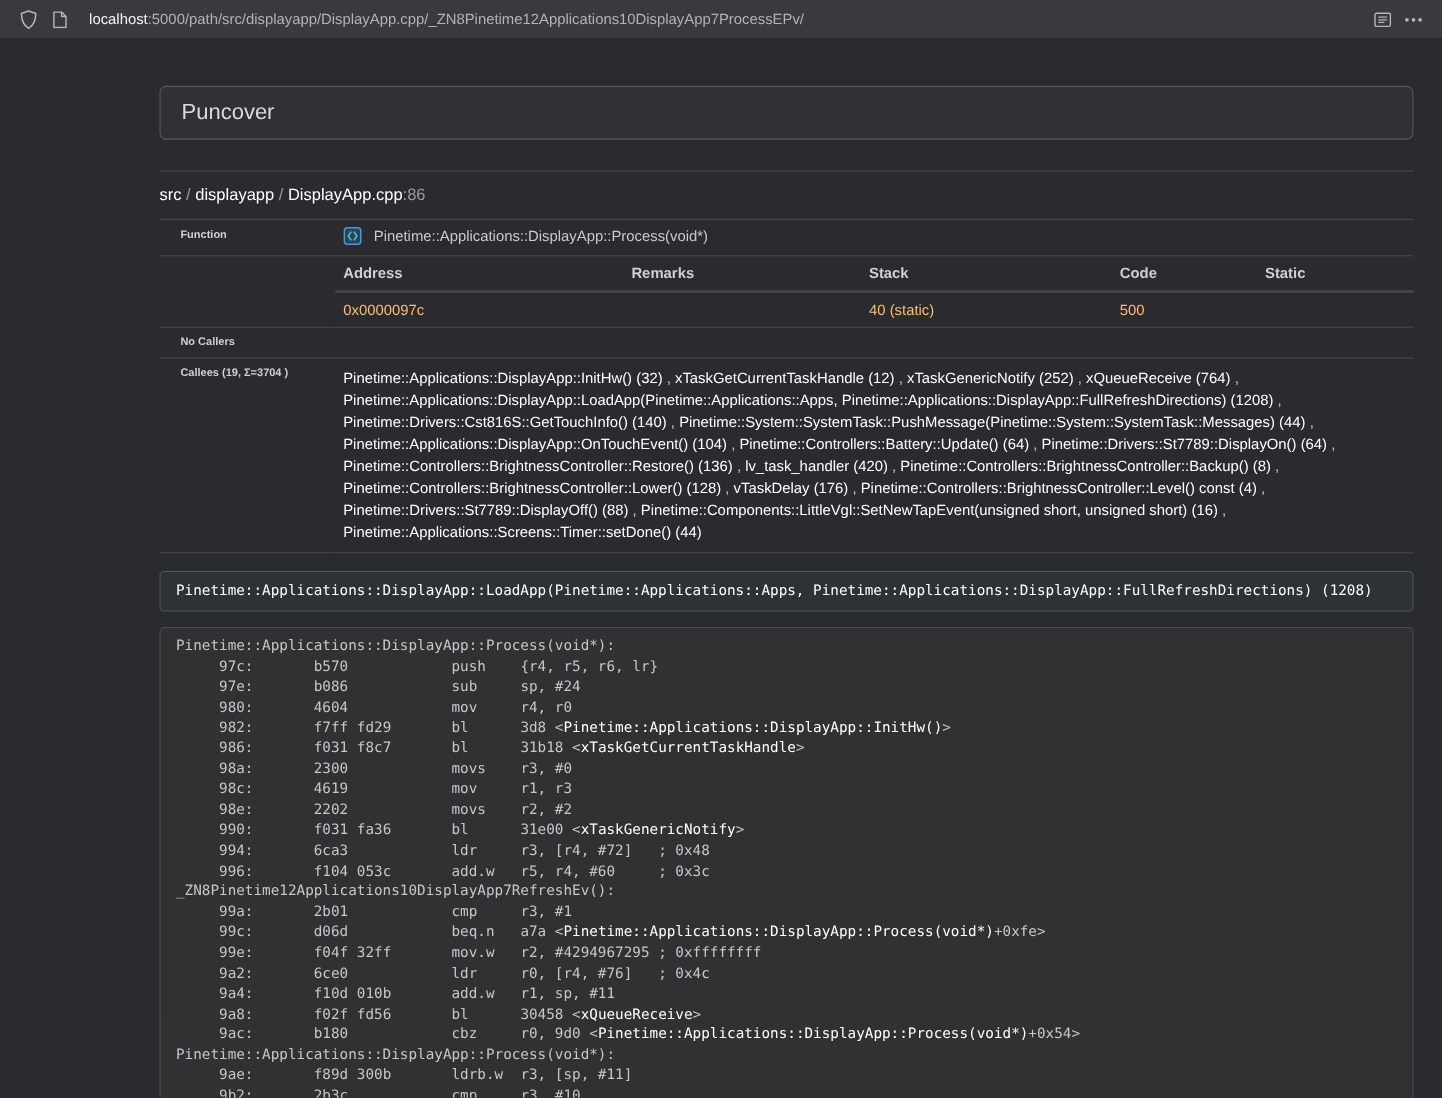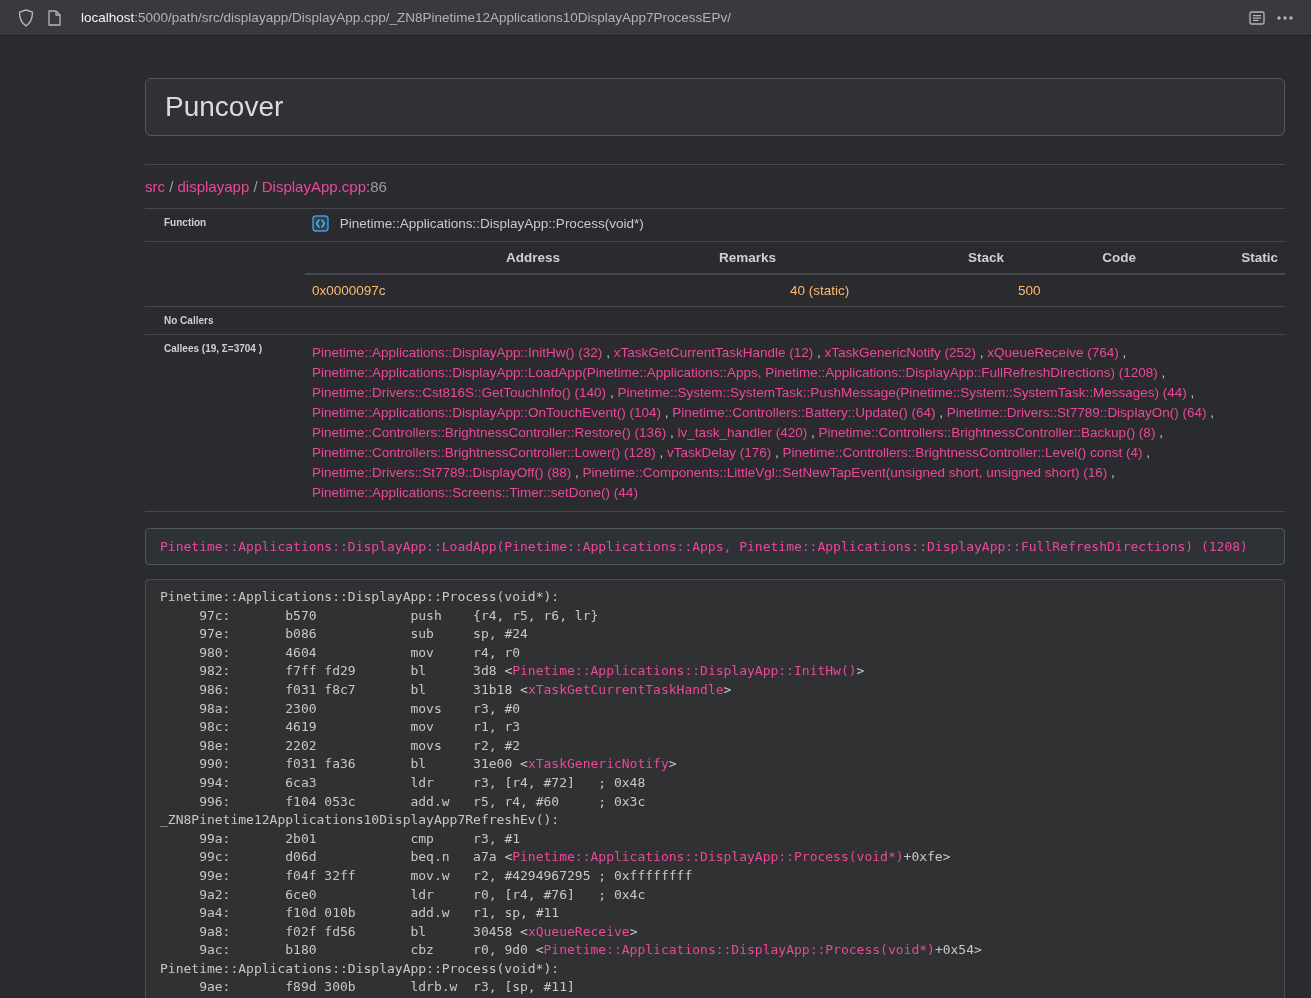--- a/index.html
+++ b/index.html
@@ -2,40 +2,40 @@
 <html><head>
 <meta charset="utf-8">
 <style>
   html,body{margin:0;padding:0}
   body{
     width:1311px;height:998px;overflow:hidden;
     background:#2a2b2e;
     font-family:"Liberation Sans",sans-serif;
   }
   a{text-decoration:none;cursor:pointer}
-  .lnk{color:#ec4899}
+  .lnk{color:#ffffff}
   .muted{color:#9b9ca0}
 
   
   .browser-bar{
     height:35px;background:#3a3a3e;border-bottom:1px solid #1d1d20;
     display:flex;align-items:center;padding:0 12px;
   }
   .tb-icon{display:inline-flex;align-items:center;justify-content:center;
     width:28px;height:28px;border-radius:3px;flex:0 0 auto}
   .url-text{font-size:13.5px;margin-left:13px;white-space:nowrap;overflow:hidden;color:#b3b3b6}
   .url-host{color:#f4f4f6}
   .url-rest{color:#b3b3b6}
   .tb-spacer{flex:1}
 
   
   .container{width:1140px;margin-left:145px;padding-top:42px}
 
   .jumbotron{background:#303134;border:1px solid #56585c;border-radius:6px;padding:12px 19px}
-  .jumbotron h1{margin:0;font-size:28px;font-weight:500;color:#dadbdc}
+  .jumbotron h1{margin:0;font-size:20px;font-weight:500;color:#dadbdc}
 
   hr.divider{border:none;border-top:1px solid #48494c;margin:28px 0 0 0}
 
   .breadcrumb{margin-top:13px;margin-bottom:13px;font-size:15px;color:#9b9ca0}
   .crumb-sep{color:#9b9ca0}
 
   table.outer-table{
     width:1140px;border-collapse:collapse;table-layout:fixed;
     border-top:1px solid #47484b;border-bottom:1px solid #47484b;
     font-size:13.5px;color:#c9cacc;
@@ -43,21 +43,21 @@
   table.outer-table>tbody>tr+tr{border-top:1px solid #47484b}
   th.rowlabel{
     text-align:left;vertical-align:top;font-weight:bold;color:#cfd0d2;
     padding:8px 4px 8px 19px;white-space:nowrap;font-size:10px;
   }
   td.fn-cell{padding:6px 8px 6px 7px;vertical-align:middle}
   .fn-icon{display:inline-block;vertical-align:-4px;margin-right:7px}
   td.nested-cell{padding:0;vertical-align:top}
   table.inner-table{width:100%;border-collapse:collapse;table-layout:fixed;font-size:13.5px}
   table.inner-table thead th{
-    text-align:right;font-weight:bold;color:#cfd0d2;padding:8px 7px;
+    text-align:left;font-weight:bold;color:#cfd0d2;padding:8px 7px;
     border-bottom:2px solid #47484b;
   }
   table.inner-table tbody td{padding:8px 7px;color:#fdba74}
   td.callees-cell{padding:8px 8px 8px 7px;line-height:20px;vertical-align:top}
   td.empty-cell{padding:6px}
 
   .highlight-box{
     margin-top:16px;background:#2d3237;border:1px solid #50565c;border-radius:4px;
     padding:10px 14px;font-family:"DejaVu Sans Mono","Liberation Mono",monospace;
     font-size:13px;line-height:15px;

